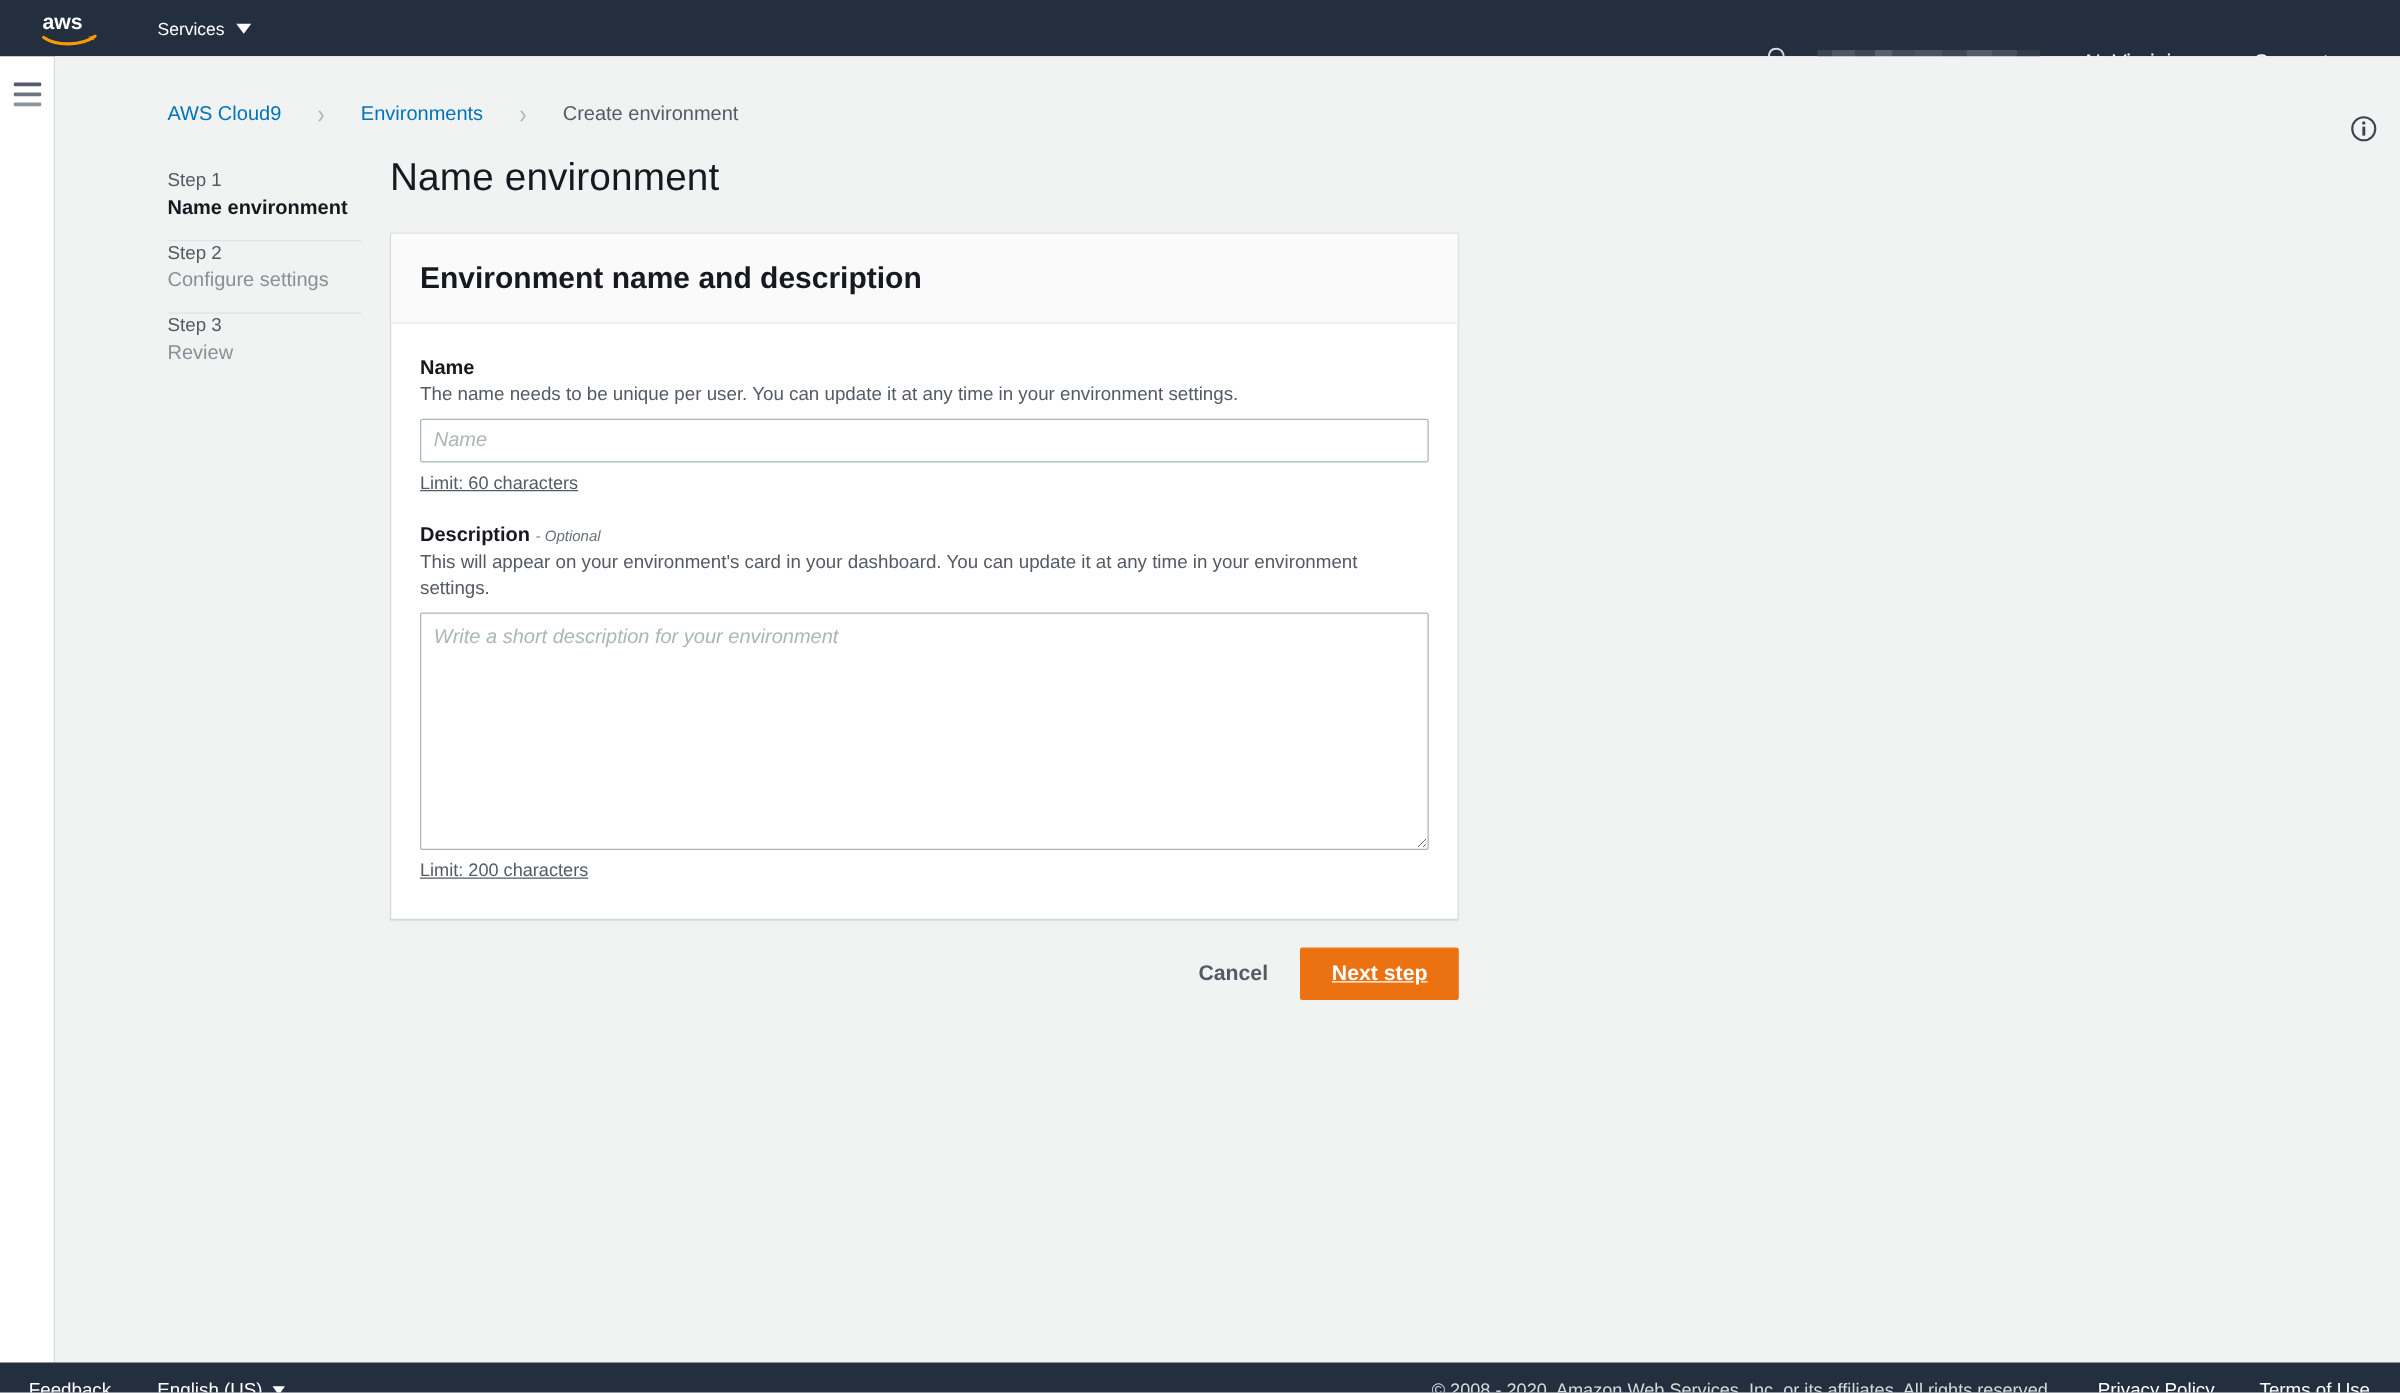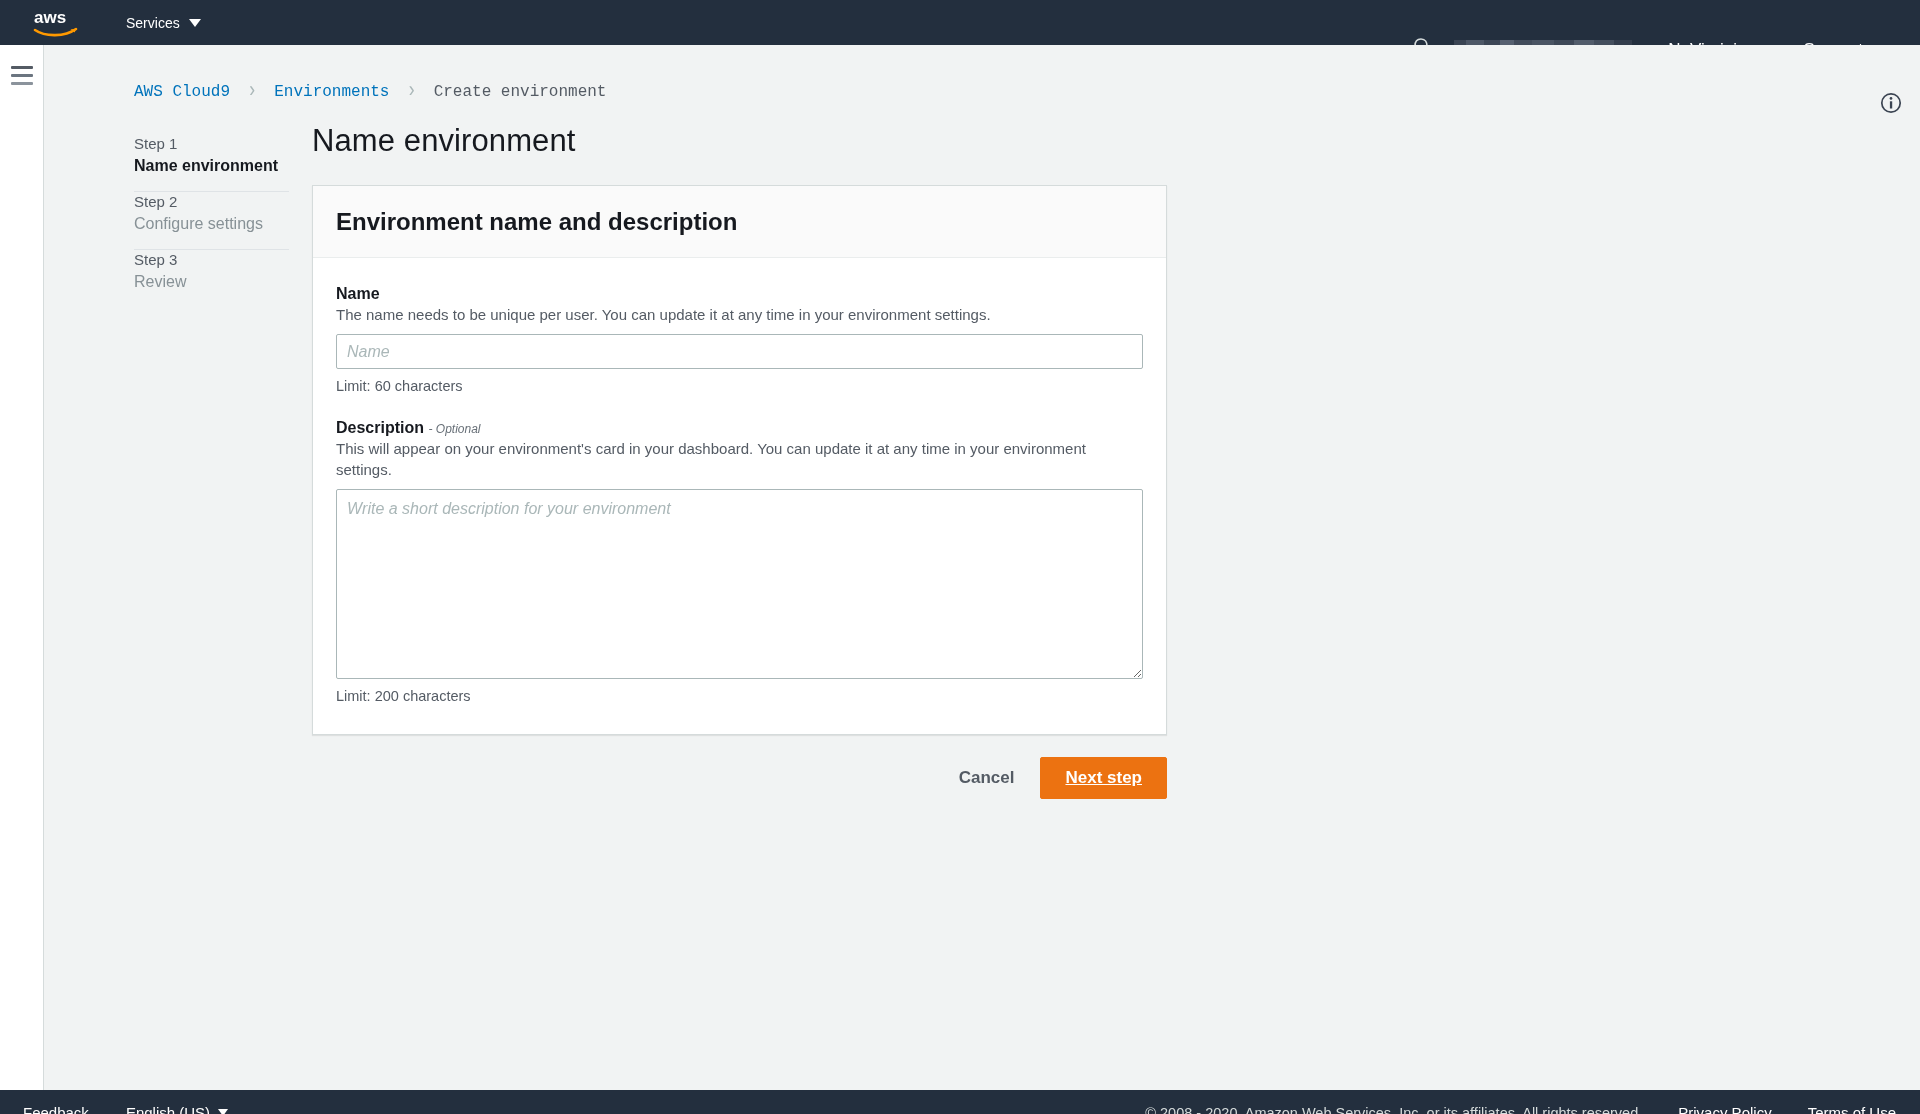--- a/index.html
+++ b/index.html
@@ -118,24 +118,23 @@
     position: absolute;
     right: 18px; top: 47px;
     cursor: pointer;
   }
 
   
   #breadcrumb {
     padding: 72px 0 0 90px;
     display: flex;
     align-items: center;
-    gap: 0;
+    gap: 12px;
     font-size: 16px;
     height: 0;
-    font-family: Liberation Mono, monospace;
   }
   #breadcrumb { padding-top: 0; height: auto; padding: 0 0 0 90px; margin-top: 37px; }
   .crumb-link { color: #0073bb; cursor: pointer; text-decoration: none; font-size: 16px; }
   .crumb-current { color: #545b64; font-size: 16px; }
   .crumb-sep {
     margin: 0 17px;
     color: #aab7b8;
     font-size: 17px;
     display: inline-block;
     transform: scaleY(1.25);
@@ -198,20 +197,21 @@
   .field-desc {
     font-size: 15px;
     color: #545b64;
     margin-bottom: 9px;
     line-height: 1.35;
   }
   .field-limit {
     font-size: 14.5px;
     color: #545b64;
     margin-top: 9px;
+    text-decoration: underline;
   }
 
   input.text-input {
     width: 100%;
     height: 35px;
     border: 1px solid #aab7b8;
     border-radius: 2px;
     padding: 0 10px;
     font-size: 16px;
     font-family: "Liberation Sans", sans-serif;

